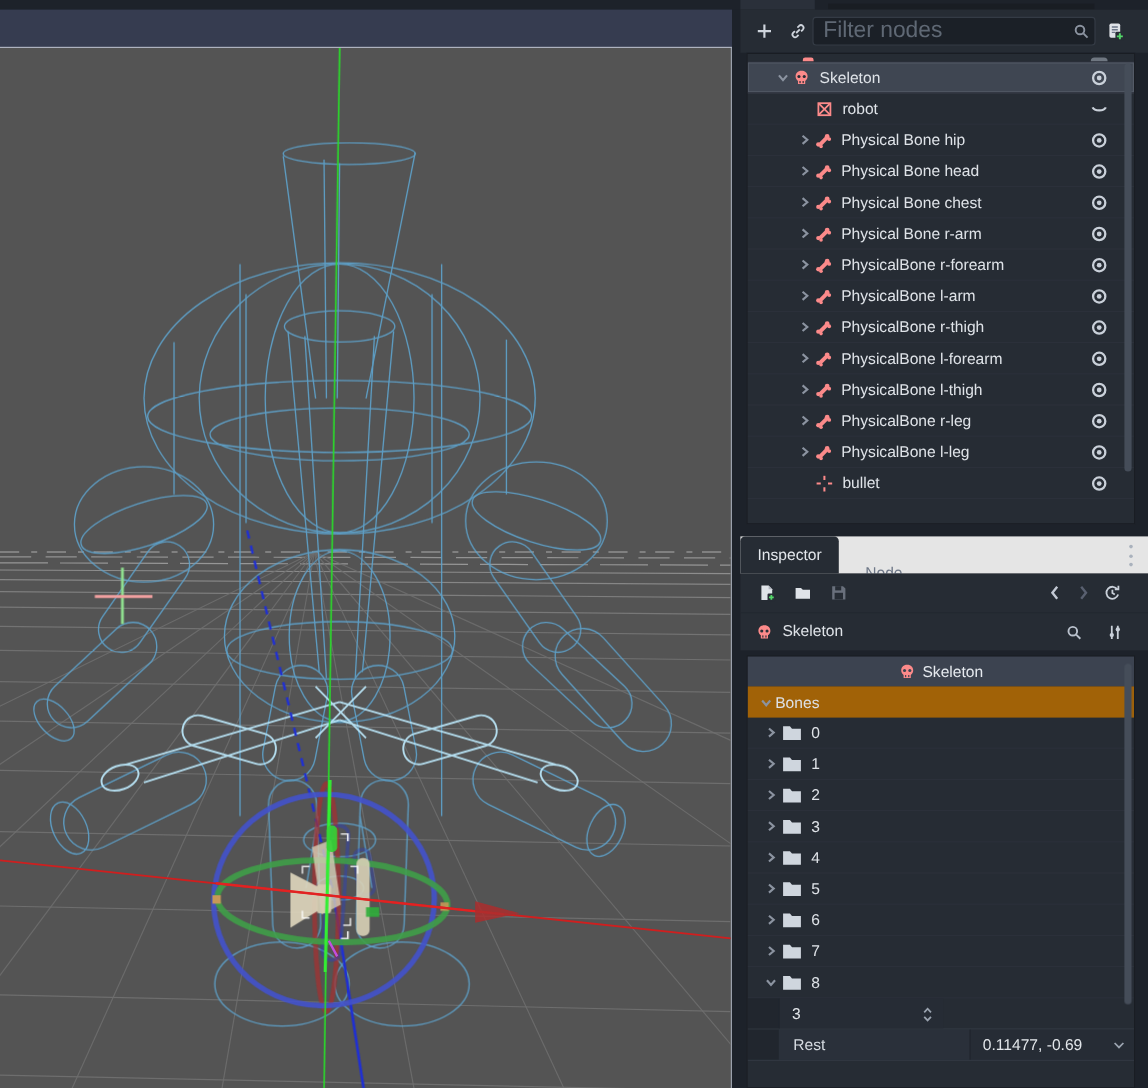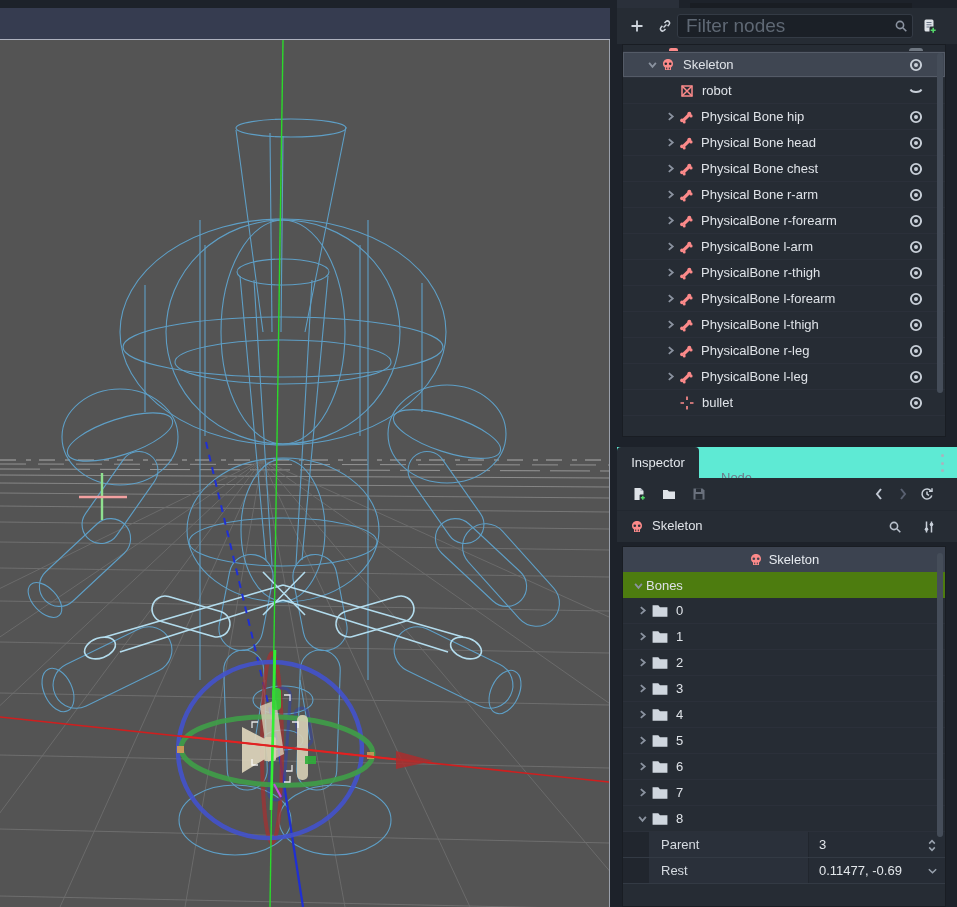--- a/index.html
+++ b/index.html
@@ -28,32 +28,32 @@
   .trow{height:26px;box-sizing:border-box;position:relative;display:flex;align-items:center;border-bottom:1px solid #2b303a;cursor:pointer}
   .trow.sel{background:#3f4652;box-shadow:inset 0 0 0 1px #545b67}
   .nicon{width:16px;height:16px;display:inline-flex;align-items:center;justify-content:center;flex:none}
   .nlabel{margin-left:7px;white-space:nowrap;color:#dfe3e8}
   .eye{position:absolute;left:284px;top:5px;width:17px;height:16px;display:flex;align-items:center;justify-content:center;cursor:pointer}
   .chev{width:15px;height:15px;display:inline-flex;align-items:center;justify-content:center;flex:none}
   .chev svg{width:9px;height:9px;stroke:#8b93a0;fill:none;stroke-width:1.6}
   .chev.down svg{transform:rotate(90deg)}
   .sb{position:absolute;width:6px;border-radius:3px;background:#454d59}
   
-  .tabs-row{left:617px;top:447px;width:340px;height:31px;background:#5eead4}
+  .tabs-row{left:617px;top:447px;width:340px;height:31px;background:#e5e5e5}
   .tab-active{position:absolute;left:0;top:0;width:82px;height:31px;background:#262c34;border-radius:4px 4px 0 0;
       display:flex;align-items:center;justify-content:center;color:#e3e7ec;cursor:pointer}
   .tab-node{position:absolute;left:96px;top:15px;height:31px;display:flex;align-items:center;color:#6f7888;padding:0 8px;cursor:pointer}
   .dots{position:absolute;left:318px;top:7px;width:14px;height:18px;display:flex;flex-direction:column;align-items:center;justify-content:space-between;cursor:pointer}
   .dots i{width:3px;height:3px;border-radius:50%;background:#aab2bd}
   .insp-toolbar{left:617px;top:478px;width:340px;height:32px;background:#262c34}
   .insp-object{left:617px;top:510px;width:340px;height:31px;background:#262c34;border-top:1px solid #222830}
   .obj-label{position:absolute;left:35px;top:7px;color:#dfe3e8}
   .insp-body{left:622px;top:546px;width:324px;height:361px;background:#262c34;border:1px solid #191d23;box-sizing:border-box;overflow:hidden;position:absolute}
   .cat-row{height:25px;background:#3c4350;display:flex;align-items:center;justify-content:center;gap:6px;color:#e6eaef;cursor:pointer}
-  .sect-row{height:26px;background:#4d7c0f;display:flex;align-items:center;padding-left:8px;color:#dce0e6;cursor:pointer;box-sizing:border-box}
+  .sect-row{height:26px;background:#a16207;display:flex;align-items:center;padding-left:8px;color:#dce0e6;cursor:pointer;box-sizing:border-box}
   .brow{height:26px;box-sizing:border-box;display:flex;align-items:center;border-bottom:1px solid #2b303a;padding-left:12px;cursor:pointer}
   .brow .fold{width:16px;height:14px;margin-left:2px}
   .brow .bl{margin-left:8px;color:#dfe3e8}
   .prow{height:26px;box-sizing:border-box;display:flex;border-bottom:1px solid #333a44}
   .prow .strip{width:26px;background:#21262e;flex:none}
   .prow .plabel{flex:1;background:#2a303a;display:flex;align-items:center;padding-left:12px;color:#d6dbe1}
   .prow .pvalue{width:126px;background:#262c35;border-left:1px solid #21262e;display:flex;align-items:center;padding-left:10px;color:#e2e6ea;position:relative;flex:none}
   .pctrl{position:absolute;right:6px;top:5px;width:14px;height:16px;display:flex;align-items:center;justify-content:center;cursor:pointer}
   .i14{width:14px;height:14px}
   .i16{width:16px;height:16px}
@@ -730,21 +730,20 @@
             <path d="M2.5 1 L6 4 L2.5 7"></path>
           </svg>
         </span>
         <span class="fold"><svg viewBox="0 0 14 12" style="width:16px;height:14px">
             <path d="M0.5 1 h5 l1.5 1.8 h6.5 v8.2 h-13 z" fill="#cfd6de"></path>
           </svg></span>
         <span class="bl">8</span>
       </div>
       <div class="prow">
         <span class="strip"></span>
-        <span class="plabel">Parent</span>
         <span class="pvalue">
           <span>3</span>
           <span class="pctrl">
             <svg style="width:10px;height:15px" viewBox="0 0 10 16" fill="none" stroke="#9aa3af" stroke-width="1.6">
               <path d="M2 6 L5 2.8 L8 6 M2 10 L5 13.2 L8 10"></path>
             </svg>
           </span>
         </span>
       </div>
       <div class="prow">

